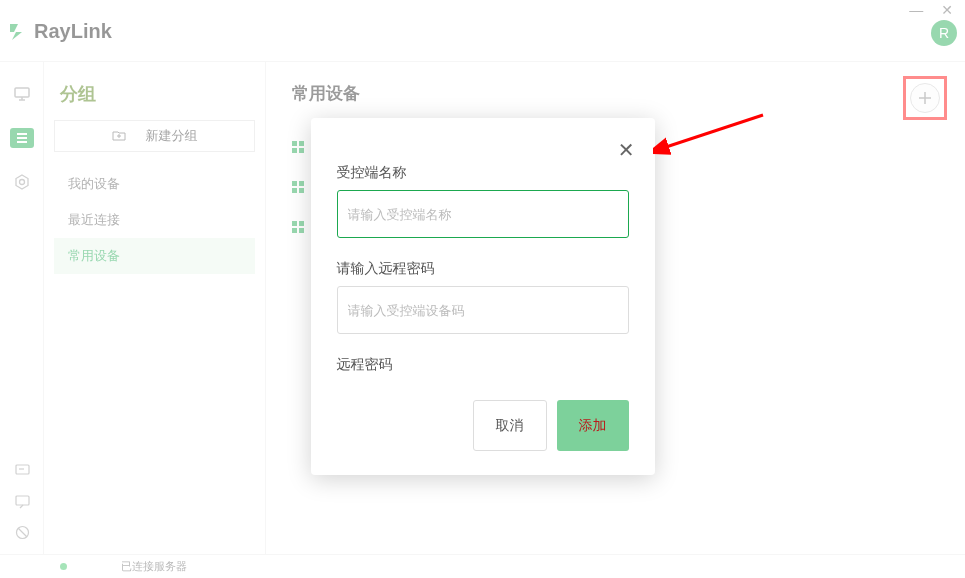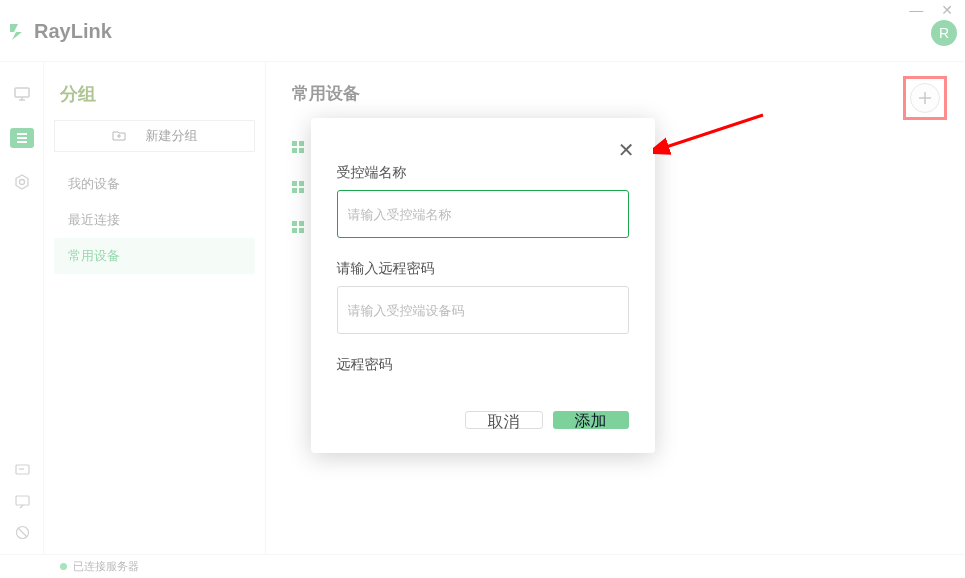--- a/index.html
+++ b/index.html
@@ -22,38 +22,38 @@
 .group-item { height: 36px; display: flex; align-items: center; padding-left: 14px; font-size: 13px; color: #555; cursor: pointer; }
 .group-item.active { background: #e8f5ec; color: #1ba84f; font-weight: 500; }
 .main { flex: 1; padding: 20px 26px; position: relative; }
 .main-header { display: flex; align-items: center; }
 .main-title { font-size: 17px; font-weight: 600; color: #222; }
 .add-btn-wrap { position: absolute; top: 14px; right: 18px; border: 3px solid #ff0000; padding: 4px; }
 .add-btn { width: 30px; height: 30px; border-radius: 50%; border: 1px solid #ccc; background: #fafafa; display: flex; align-items: center; justify-content: center; font-size: 18px; color: #888; cursor: pointer; }
 .device-list { margin-top: 22px; }
 .device-row { height: 40px; display: flex; align-items: center; gap: 10px; }
 .win-icon { width: 12px; height: 12px; }
-.statusbar { position: absolute; bottom: 0; left: 0; right: 0; height: 24px; border-top: 1px solid #eaeaea; display: flex; align-items: center; padding: 0 10px; font-size: 11px; color: #666; }
+.statusbar { position: absolute; bottom: 0; left: 0; right: 0; height: 24px; border-top: 1px solid #eaeaea; display: flex; align-items: center; padding: 0 10px; font-size: 11px; color: #666; gap: 48px; }
 .statusbar-left { position: absolute; left: 0; bottom: 24px; width: 44px; display: flex; flex-direction: column; align-items: center; gap: 12px; padding-bottom: 10px; color: #999; }
 .status-dot { width: 7px; height: 7px; border-radius: 50%; background: #3bc464; margin-right: 6px; margin-left: 50px; }
 .overlay { position: absolute; inset: 0; background: rgba(255,255,255,0.55); display: flex; align-items: flex-start; justify-content: center; padding-top: 118px; }
 .modal { width: 344px; background: #fff; border-radius: 4px; box-shadow: 0 4px 24px rgba(0,0,0,0.18); padding: 24px 26px; position: relative; }
 .modal-title { font-size: 19px; font-weight: 600; color: #222; }
 .modal-close { position: absolute; top: 20px; right: 20px; font-size: 20px; color: #666; cursor: pointer; background: none; border: none; }
 .field { margin-top: 22px; }
 .field-label { font-size: 14px; color: #555; margin-bottom: 8px; }
 .field-input { width: 100%; height: 48px; border: 1px solid #ddd; border-radius: 3px; padding: 0 10px; font-size: 13px; outline: none; }
 .field-input.focus { border-color: #1ba84f; }
 .field-input::placeholder { color: #bbb; }
 .input-wrap { position: relative; }
 .eye-icon { position: absolute; right: 10px; top: 50%; transform: translateY(-50%); color: #bbb; font-size: 14px; }
 .modal-actions { display: flex; justify-content: flex-end; gap: 10px; margin-top: 26px; }
-.btn { height: 18px; padding: 0 22px; border-radius: 3px; font-size: 16px; cursor: pointer; margin-top: 11px; }
+.btn { height: 51px; padding: 0 22px; border-radius: 3px; font-size: 14px; cursor: pointer; }
 .btn-cancel { background: #fff; border: 1px solid #ddd; color: #555; }
-.btn-confirm { background: #7dd19b; border: none; color: #0f172a; }
+.btn-confirm { background: #7dd19b; border: none; color: #b91c1c; }
 .arrow { position: absolute; top: 110px; right: 192px; pointer-events: none; }
 </style>
 </head>
 <body>
 
 <div class="titlebar">
   <span>—</span>
   <span>✕</span>
 </div>
 

